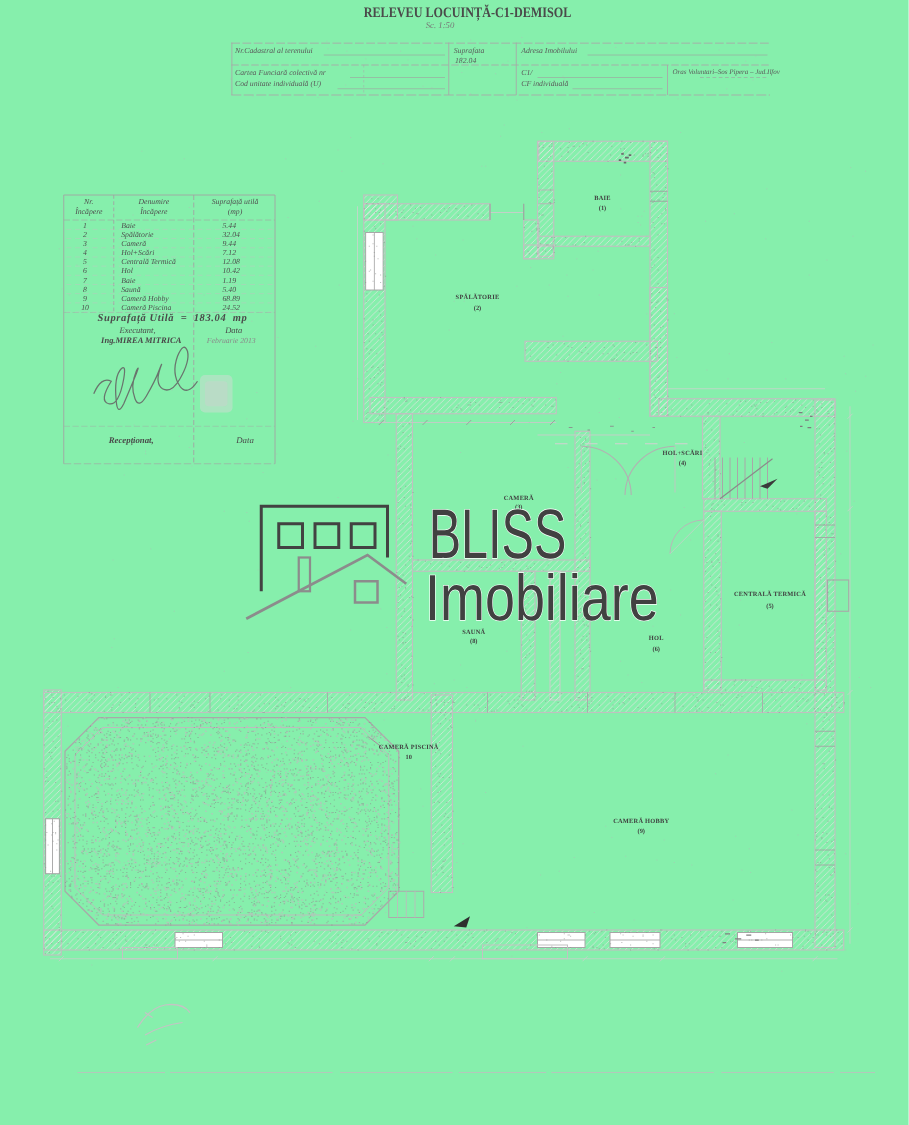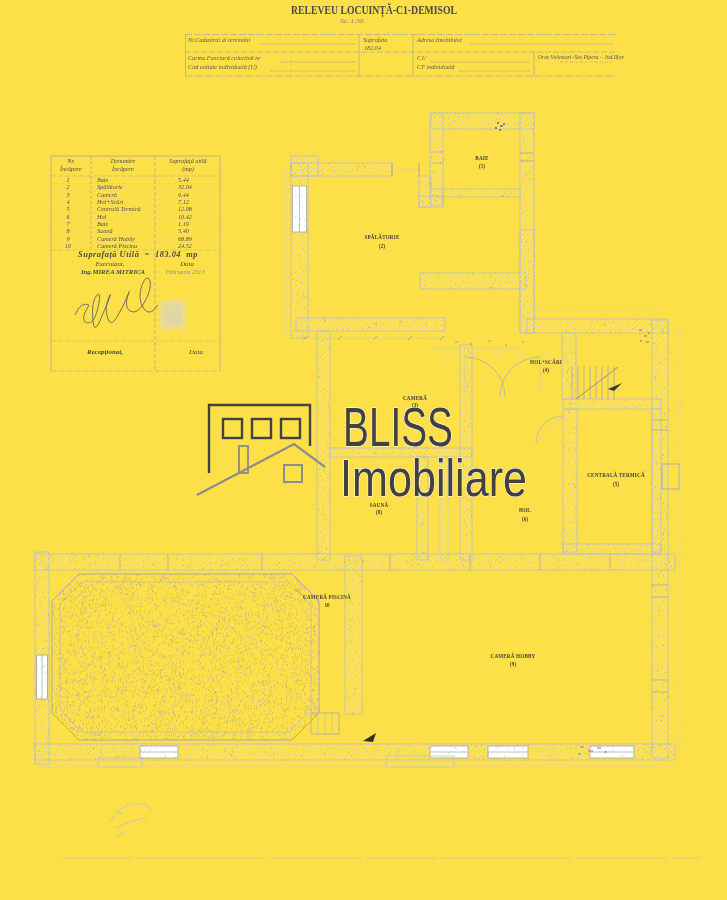--- a/index.html
+++ b/index.html
@@ -1,15 +1,15 @@
 <!DOCTYPE html>
 <html><head><meta charset="utf-8">
 <style>
 html,body{margin:0;padding:0;background:#ffffff;}
-#page{position:relative;width:727px;height:900px;background:#fde047;overflow:hidden;
+#page{position:relative;width:727px;height:900px;background:#86efac;overflow:hidden;
 font-family:"Liberation Sans",sans-serif;}
 svg text{white-space:pre;}
 </style></head><body>
 <div id="page">
 <svg width="727" height="900" viewBox="0 0 727 900">
 <defs>
         <pattern id="hatch" width="5" height="5" patternUnits="userSpaceOnUse">
           <path d="M0 5 L5 0" stroke="#e2e2e2" stroke-width="0.55"></path>
         </pattern>
       </defs>

